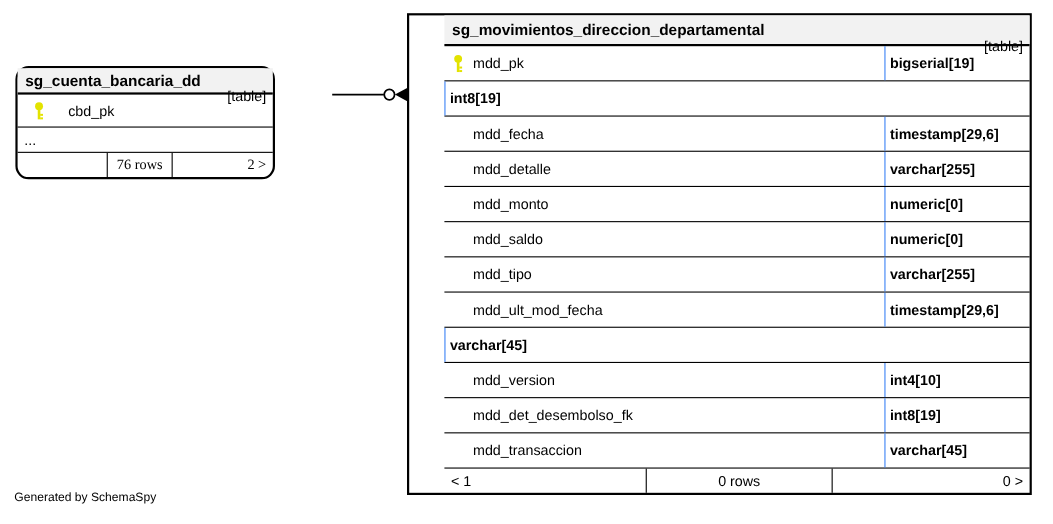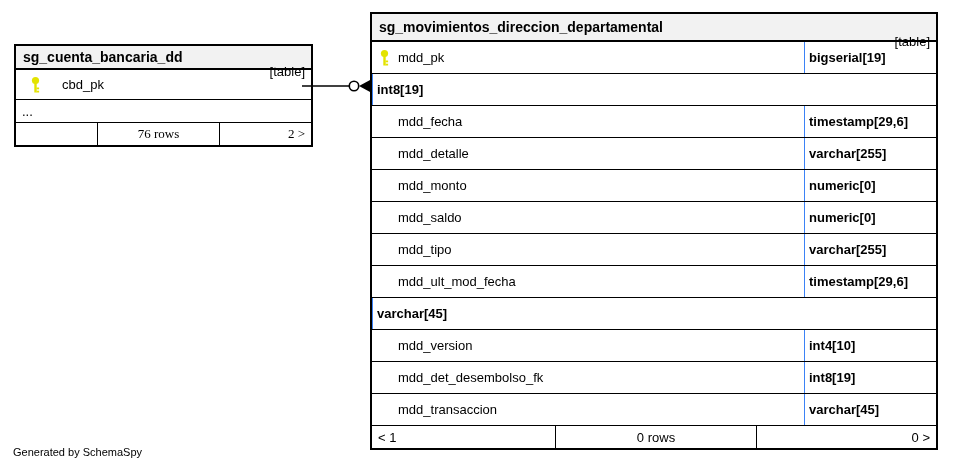--- a/index.html
+++ b/index.html
@@ -49,28 +49,28 @@
   .f-mid   { justify-content:center; border-left:1px solid #000000; }
   .f-right { justify-content:flex-end; border-left:1px solid #000000; }
   .left-tbl .f-left  { flex:0 0 81px; }
   .left-tbl .f-mid   { flex:1 1 auto; }
   .left-tbl .f-right { flex:0 0 92px; }
   .right-tbl .f-left  { flex:0 0 183px; }
   .right-tbl .f-mid   { flex:1 1 auto; }
   .right-tbl .f-right { flex:0 0 180px; }
 
   
-  .left-tbl { left:14px; top:44px; width:299px; }
+  .left-tbl { left:14px; top:60px; width:236px;border-radius:12px; }
   .left-tbl .tbl-header { height:24px; }
   .left-tbl .col-row { height:30px; }
   .left-tbl .ellipsis-row { height:23px; }
   .left-tbl .tbl-footer { height:22px;font-family:Liberation Serif, serif; }
 
   
-  .right-tbl { left:370px; top:12px; width:568px; }
+  .right-tbl { left:370px; top:12px; width:568px;padding-left:32px; }
   .right-tbl .tbl-header { height:28px; }
   .right-tbl .col-row { height:32px; }
   .right-tbl .tbl-footer { height:22px; }
 
   #connector { position:absolute; left:300px; top:76px; width:72px; height:20px; }
 
   #footer-note {
     position:absolute; left:13px; top:446px; font-size:11px;
     font-family:"Liberation Sans", sans-serif; white-space:nowrap;
   }

